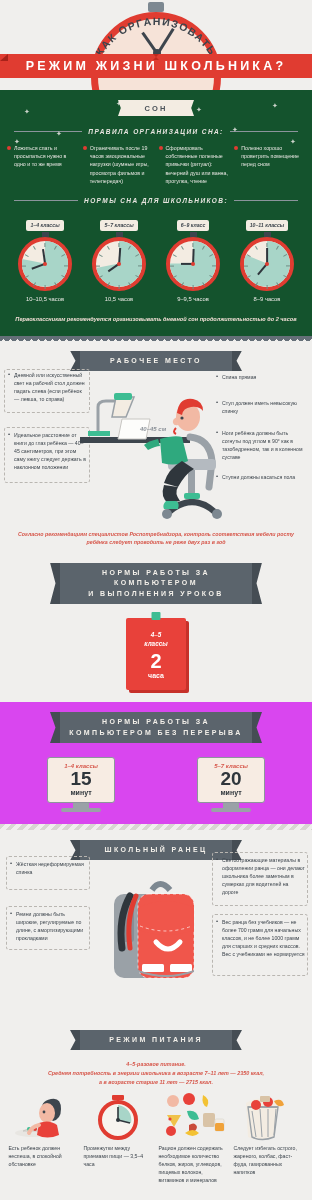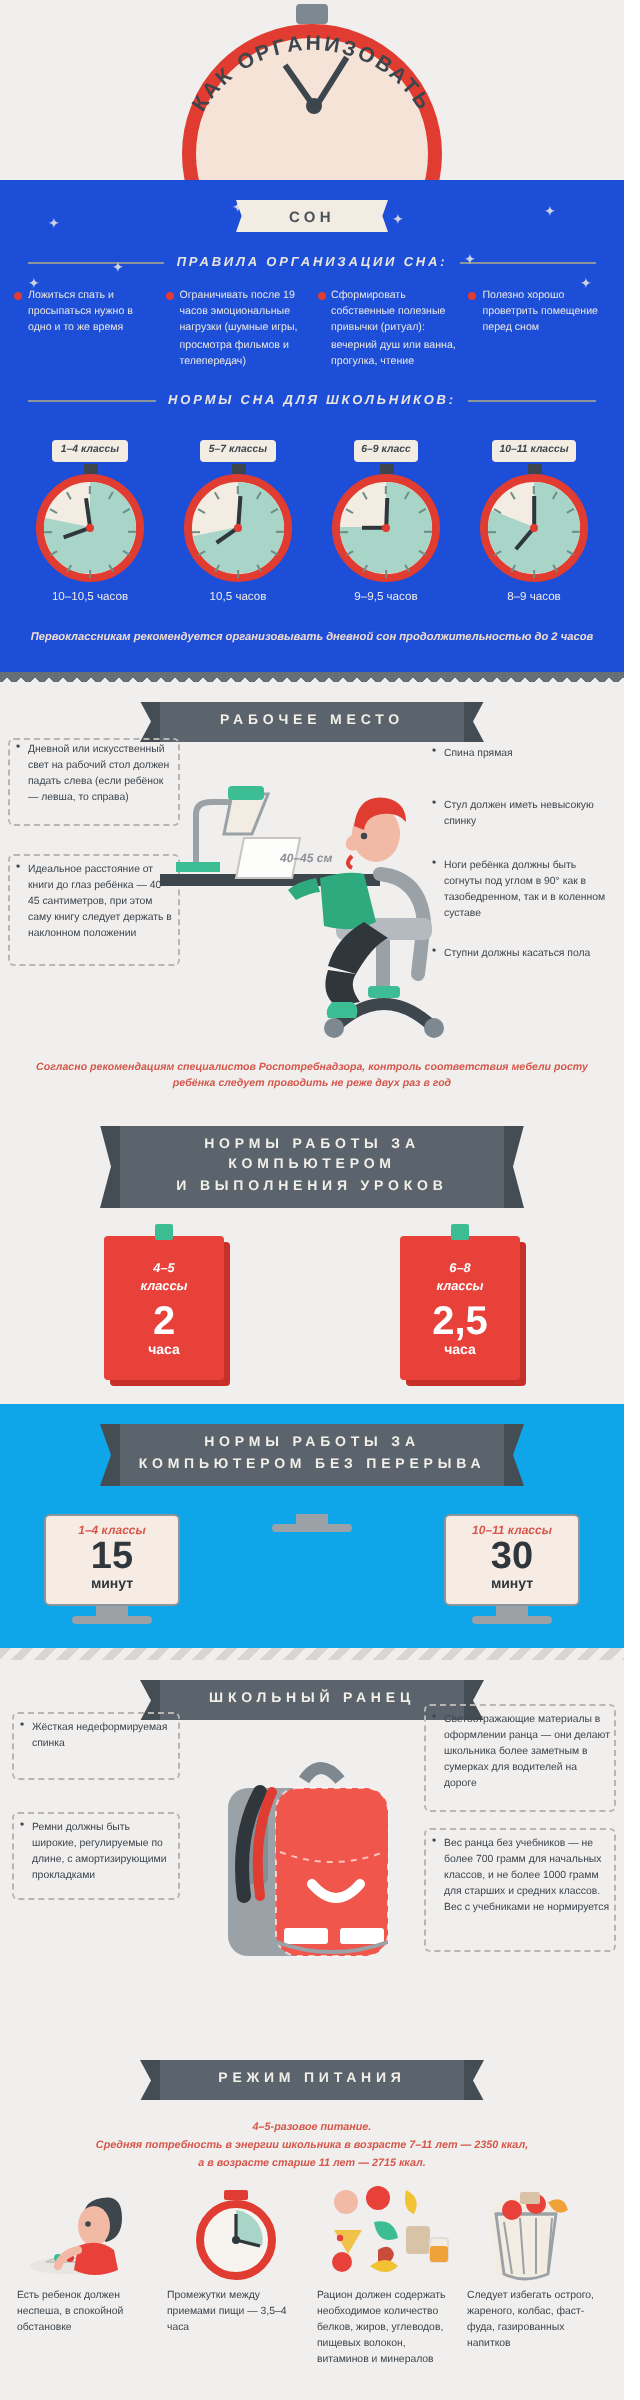--- a/index.html
+++ b/index.html
@@ -101,21 +101,21 @@
     color: #ffffff;
     font-size: 12.5px;
     font-weight: bold;
     letter-spacing: 3.2px;
     white-space: nowrap;
   }
 
   
   .sleep {
     position: relative;
-    background: #1d4ed8;
+    background: #14532d;
     padding: 10px 0 14px 0;
   }
   .star {
     position: absolute;
     color: #eceae6;
     font-size: 7px;
     opacity: 0.85;
   }
   .tag {
     margin: 0 auto;
@@ -264,21 +264,21 @@
   .zigzag-top {
     height: 5px;
     background:
       linear-gradient(-45deg, transparent 50%, #656f78 50%) repeat-x,
       linear-gradient(45deg, transparent 50%, #656f78 50%) repeat-x;
     background-size: 7px 5px;
   }
 
   
   .section { position: relative; background: #f0efed; padding: 10px 0 12px 0; }
-  .section.alt { background: #0ea5e9; }
+  .section.alt { background: #d946ef; }
 
   .banner {
     margin: 0 auto;
     display: block;
     width: 152px;
     background: #5b646c;
     color: #f2efe9;
     text-align: center;
     font-size: 7px;
     font-weight: bold;
@@ -452,20 +452,23 @@
           </defs>
         <text>
           <textPath href="#arcp" startOffset="50%" text-anchor="middle">КАК ОРГАНИЗОВАТЬ</textPath>
         </text>
       </svg>
     </div>
     <div class="hands">
       <div class="hand h1"></div>
       <div class="hand h2"></div>
       <div class="hand-dot"></div>
+    </div>
+    <div class="ribbon">
+      <span class="ribbon-title">РЕЖИМ ЖИЗНИ ШКОЛЬНИКА?</span>
     </div>
   </div>
 
   <div class="sleep">
     <span class="star" style="left:24px;  top:18px;">✦</span>
     <span class="star" style="left:56px;  top:40px;">✦</span>
     <span class="star" style="left:116px; top:10px;">✦</span>
     <span class="star" style="left:196px; top:16px;">✦</span>
     <span class="star" style="left:232px; top:36px;">✦</span>
     <span class="star" style="left:272px; top:12px;">✦</span>
@@ -648,52 +651,39 @@
     <div class="cards">
       <div class="book">
         <div class="book-tab"></div>
         <div class="book-grade">
           <span>4–5</span><br>
           <span>классы</span>
         </div>
         <div class="book-value">2</div>
         <div class="book-unit">часа</div>
       </div>
-      <div class="book">
-        <div class="book-tab"></div>
-        <div class="book-grade">
-          <span>6–8</span><br>
-          <span>классы</span>
-        </div>
-        <div class="book-value">2,5</div>
-        <div class="book-unit">часа</div>
-      </div>
     </div>
   </div>
 
   <div class="section alt">
     <div class="banner wide">НОРМЫ РАБОТЫ ЗА КОМПЬЮТЕРОМ БЕЗ ПЕРЕРЫВА</div>
     <div class="monitors">
       <div class="monitor">
         <div class="screen">
           <div class="mon-grade">1–4 классы</div>
           <div class="mon-value">15</div>
           <div class="mon-unit">минут</div>
         </div>
         <div class="mon-neck"></div>
         <div class="mon-base"></div>
       </div>
       <div class="monitor">
-        <div class="mon-neck"></div>
-        <div class="mon-base"></div>
-      </div>
-      <div class="monitor">
         <div class="screen">
-          <div class="mon-grade">10–11 классы</div>
-          <div class="mon-value">30</div>
+          <div class="mon-grade">5–7 классы</div>
+          <div class="mon-value">20</div>
           <div class="mon-unit">минут</div>
         </div>
         <div class="mon-neck"></div>
         <div class="mon-base"></div>
       </div>
     </div>
   </div>
   <div class="zig" style="background:#d8d6d2;"></div>
 
   <div class="backpack">

